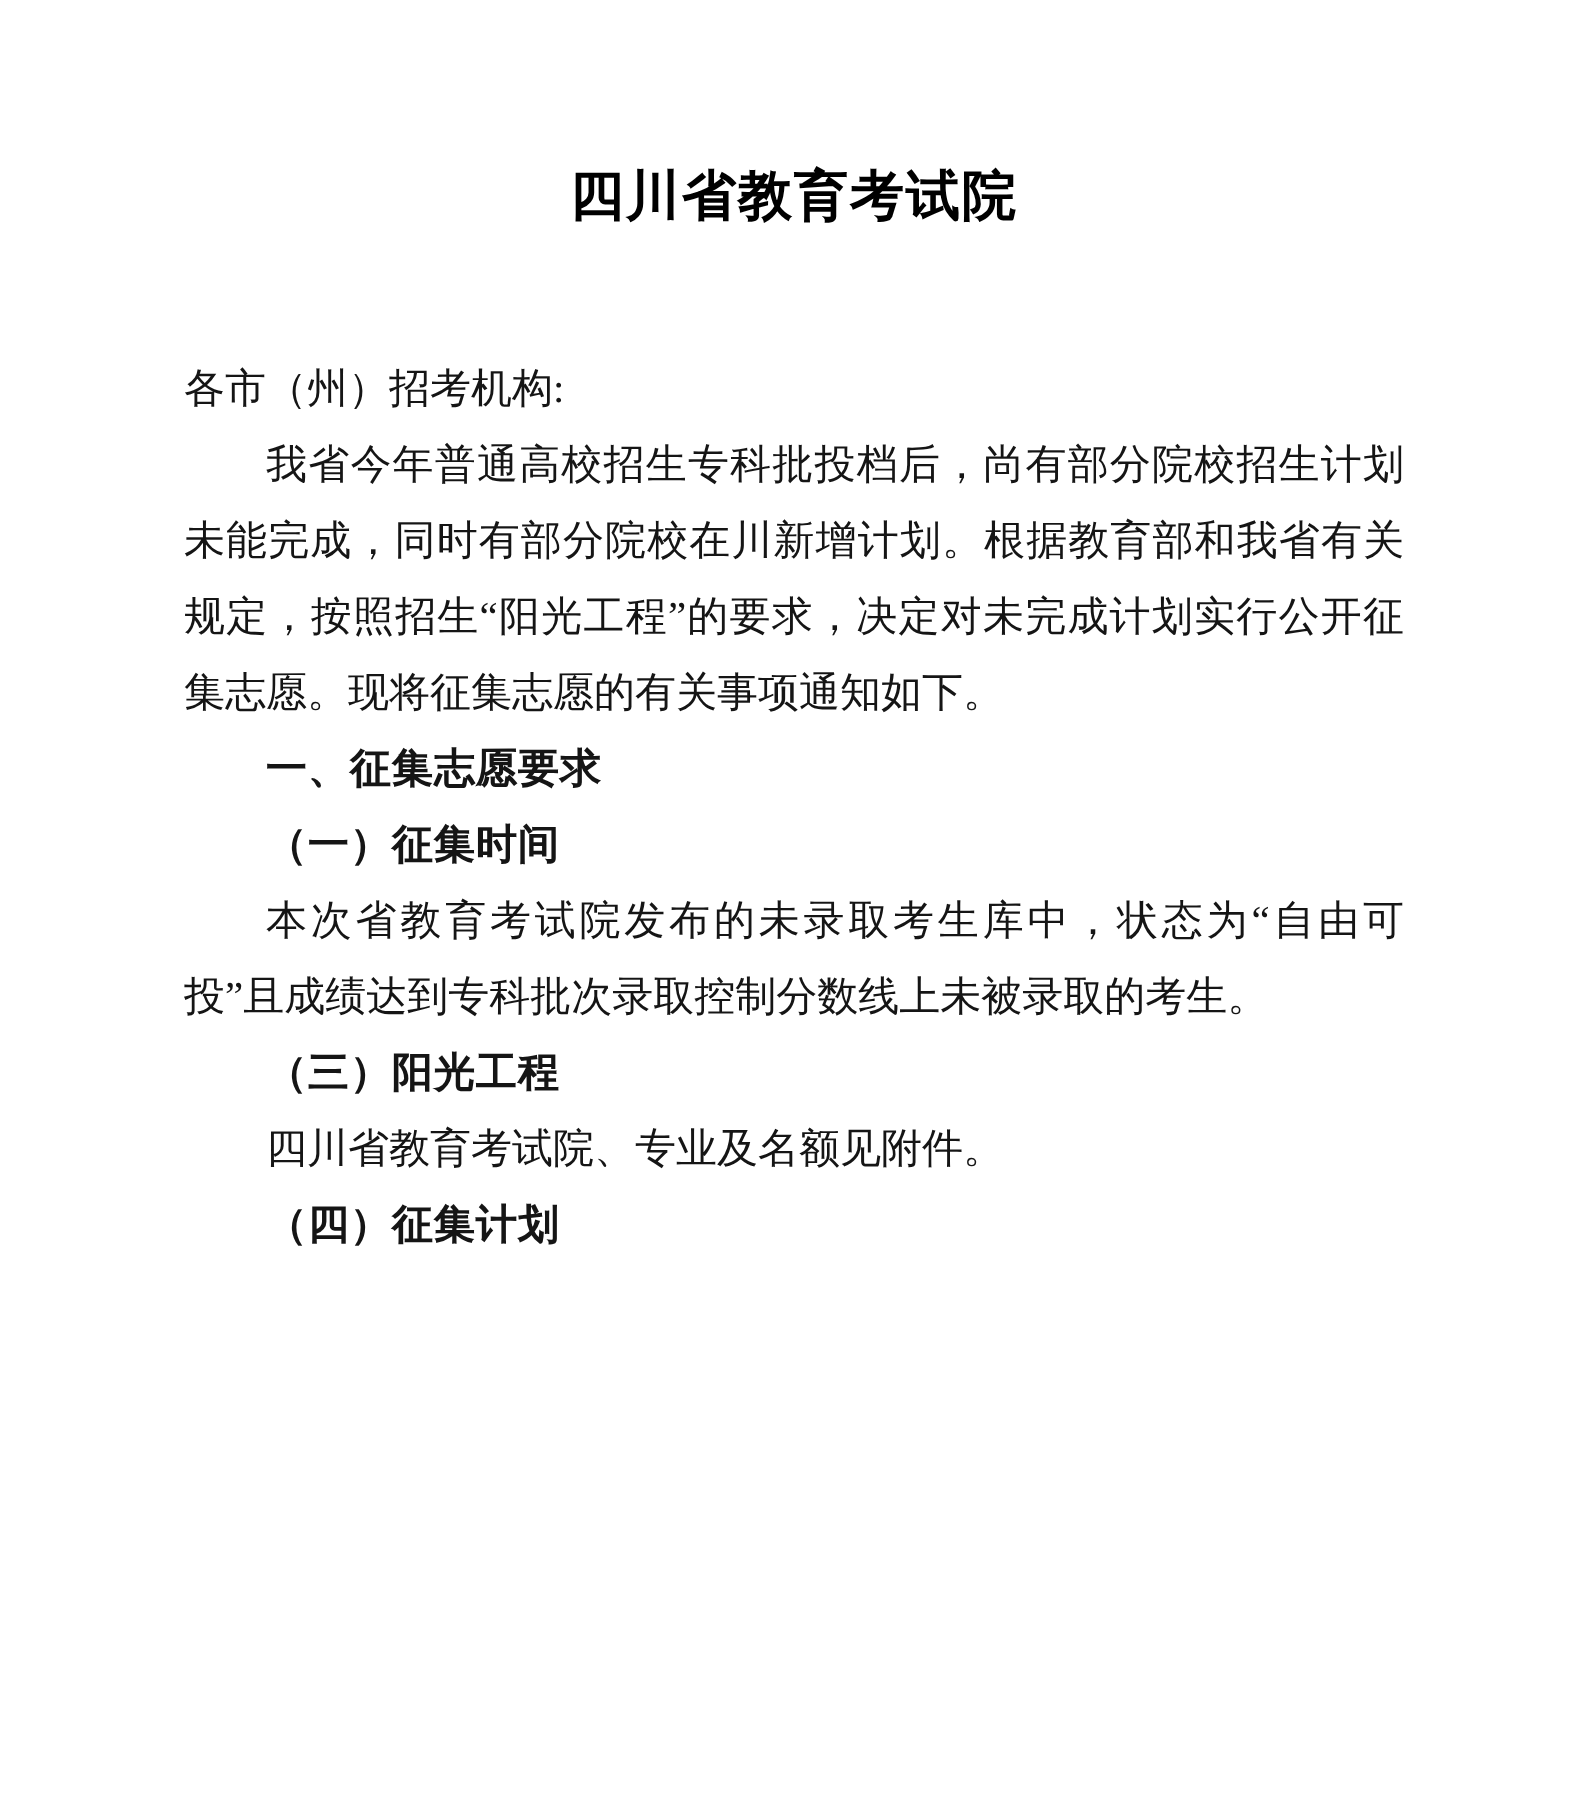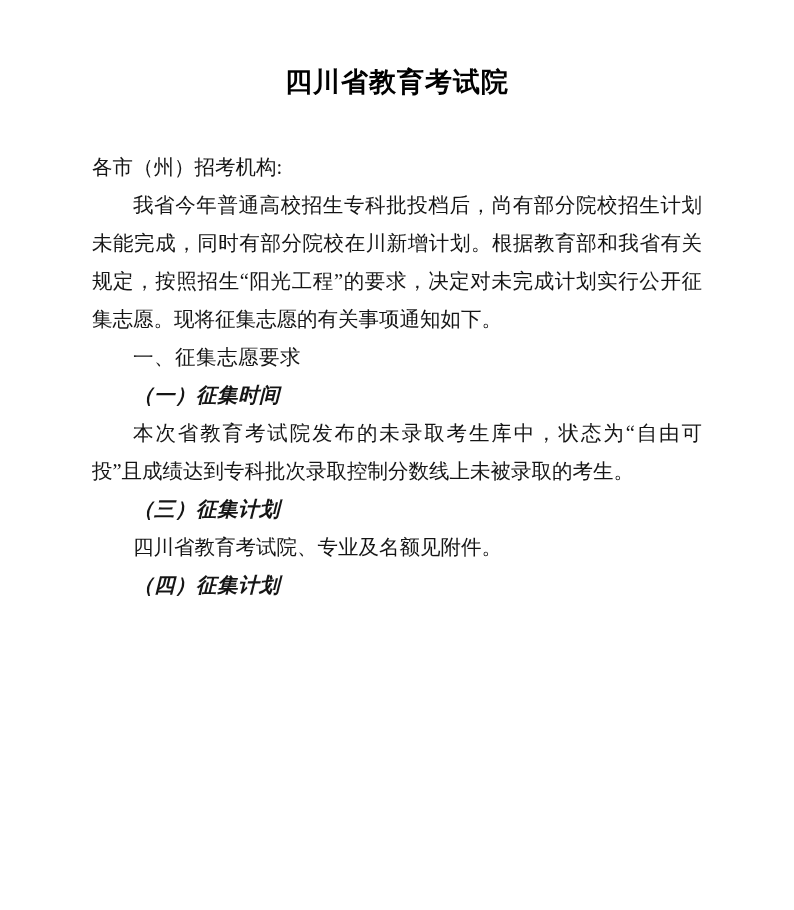--- a/index.html
+++ b/index.html
@@ -11,61 +11,60 @@
     width: 794px;
     height: 910px;
     font-family: "Liberation Serif", "DejaVu Serif", serif;
     color: #111111;
     overflow: hidden;
   }
   .page {
     width: 794px;
     height: 910px;
     box-sizing: border-box;
-    padding: 62px 92px 0 92px;
+    padding: 78px 92px 0 92px;
     position: relative;
   }
   .doc-title {
     text-align: center;
     font-weight: bold;
     font-size: 27px;
     line-height: 40px;
     letter-spacing: 1px;
     color: #000000;
     margin: 0;
   }
   .title-line {
     display: block;
     white-space: nowrap;
   }
   .title-line-1 { margin-bottom: 2px; }
   .body-block {
-    margin-top: 46px;
+    margin-top: 58px;
   }
   p {
     margin: 0;
     font-size: 20.5px;
     line-height: 38px;
     text-align: justify;
     text-justify: inter-ideograph;
     color: #151515;
   }
   .indent {
     text-indent: 2em;
   }
   .heading {
-    font-weight: normal;
+    font-weight: bold;
     text-indent: 2em;
     letter-spacing: 0.5px;
   }
   .sub-heading {
     font-weight: bold;
     text-indent: 2em;
     letter-spacing: 0.5px;
-    font-style: italic;
   }
   .plain {
     text-indent: 2em;
   }
 </style>
 </head>
 <body>
 
 <div class="page">
 
@@ -78,19 +77,19 @@
     <p class="salutation">各市（州）招考机构:</p>
 
     <p class="indent">我省今年普通高校招生专科批投档后，尚有部分院校招生计划未能完成，同时有部分院校在川新增计划。根据教育部和我省有关规定，按照招生“阳光工程”的要求，决定对未完成计划实行公开征集志愿。现将征集志愿的有关事项通知如下。</p>
 
     <p class="heading">一、征集志愿要求</p>
 
     <p class="sub-heading">（一）征集时间</p>
 
     <p class="plain">本次省教育考试院发布的未录取考生库中，状态为“自由可投”且成绩达到专科批次录取控制分数线上未被录取的考生。</p>
 
-    <p class="sub-heading">（三）征集计划</p>
+    <p class="sub-heading">（三）阳光工程</p>
     <p class="plain">四川省教育考试院、专业及名额见附件。</p>
 
     <p class="sub-heading">（四）征集计划</p>
 
   </div>
 </div>
 
 </body></html>

